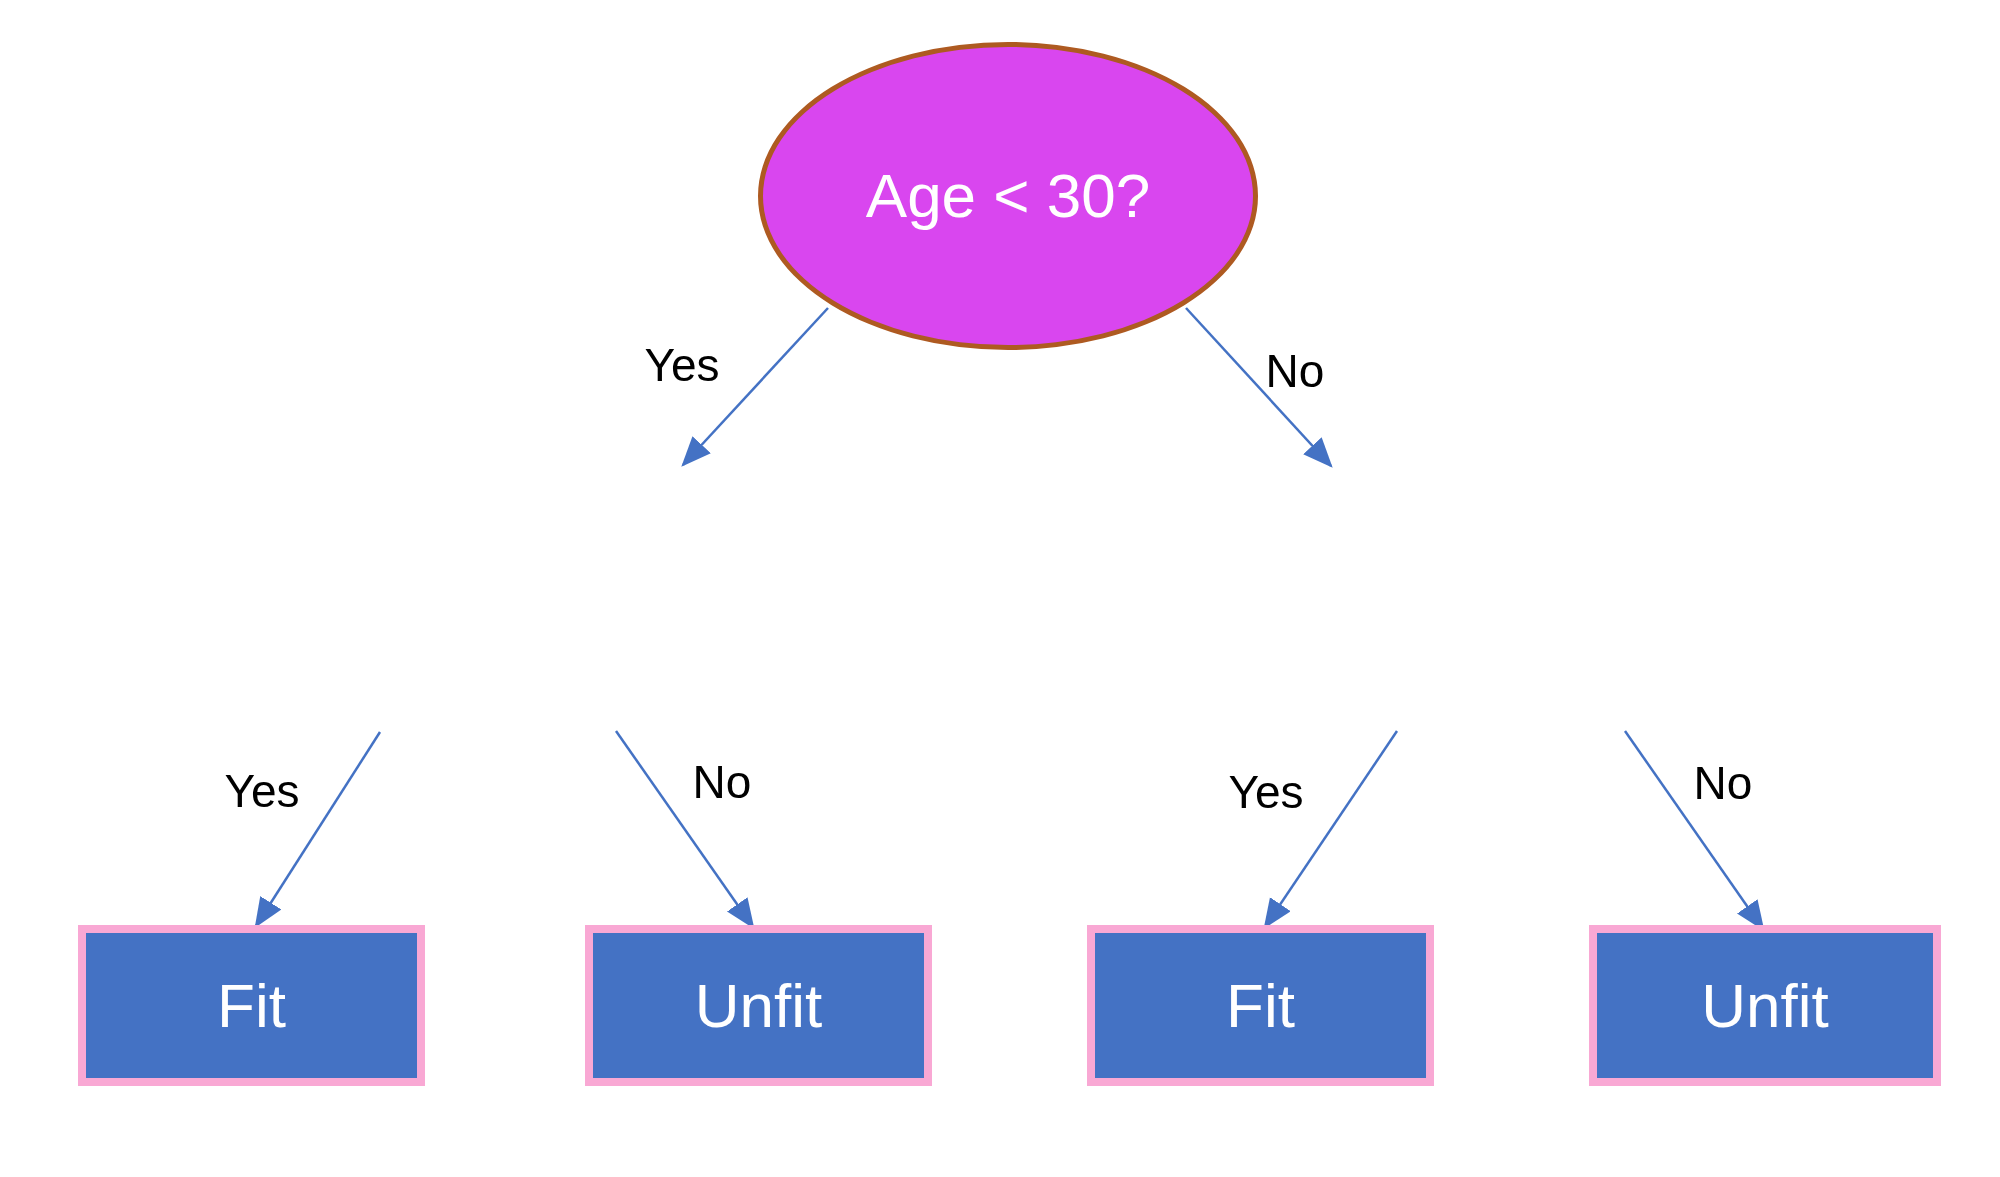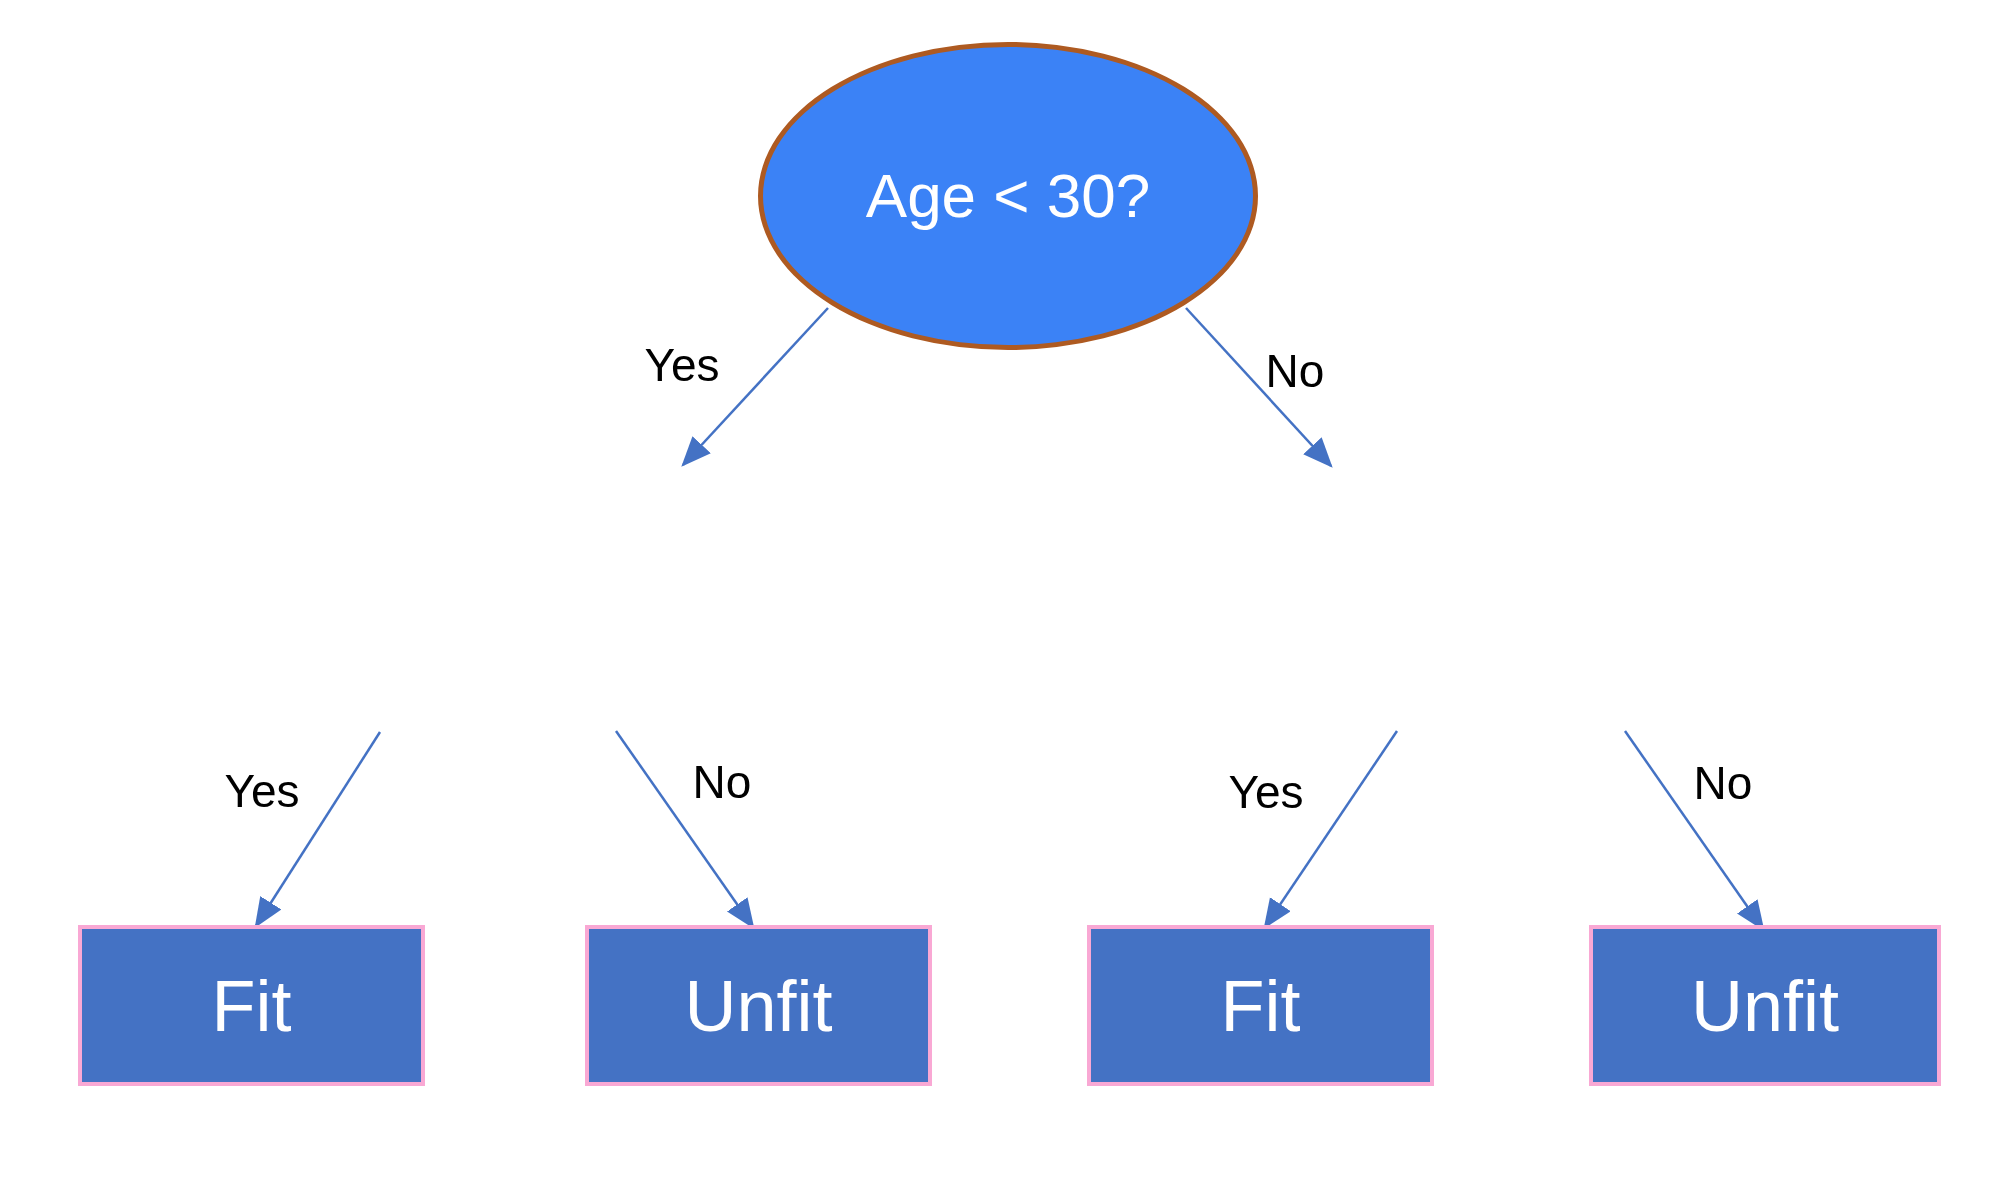--- a/index.html
+++ b/index.html
@@ -24,32 +24,32 @@
   .node {
     position: absolute;
     display: flex;
     align-items: center;
     justify-content: center;
     box-sizing: border-box;
     color: #ffffff;
     text-align: center;
   }
   .ellipse {
-    background: #3b82f6;
+    background: #d946ef;
     border: 5px solid #AE5A21;
     border-radius: 50%;
     font-size: 62px;
     line-height: 1.4;
   }
   .ellipse .node-label { width: 90%; }
   .ellipse.narrow-text .node-label { width: 52%; }
   .leaf {
     background: #4472C4;
-    border: 4px solid #f9a8d4;
-    font-size: 72px;
+    border: 8px solid #f9a8d4;
+    font-size: 62px;
   }
   
   .node-root     { left: 758px;  top: 42px;  width: 500px; height: 308px; }
   .node-eat      { left: 252px;  top: 424px; width: 500px; height: 308px; }
   .node-exercise { left: 1261px; top: 426px; width: 498px; height: 304px; }
   .node-fit1     { left: 78px;   top: 925px; width: 347px; height: 161px; }
   .node-unfit1   { left: 585px;  top: 925px; width: 347px; height: 161px; }
   .node-fit2     { left: 1087px; top: 925px; width: 347px; height: 161px; }
   .node-unfit2   { left: 1589px; top: 925px; width: 352px; height: 161px; }
 

